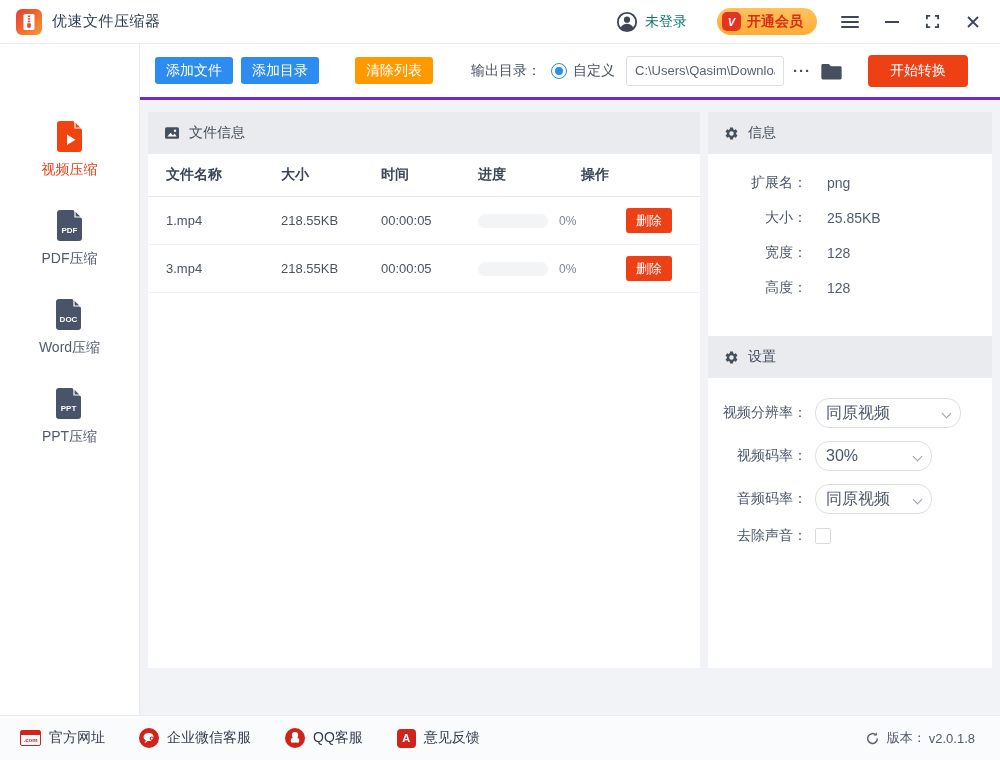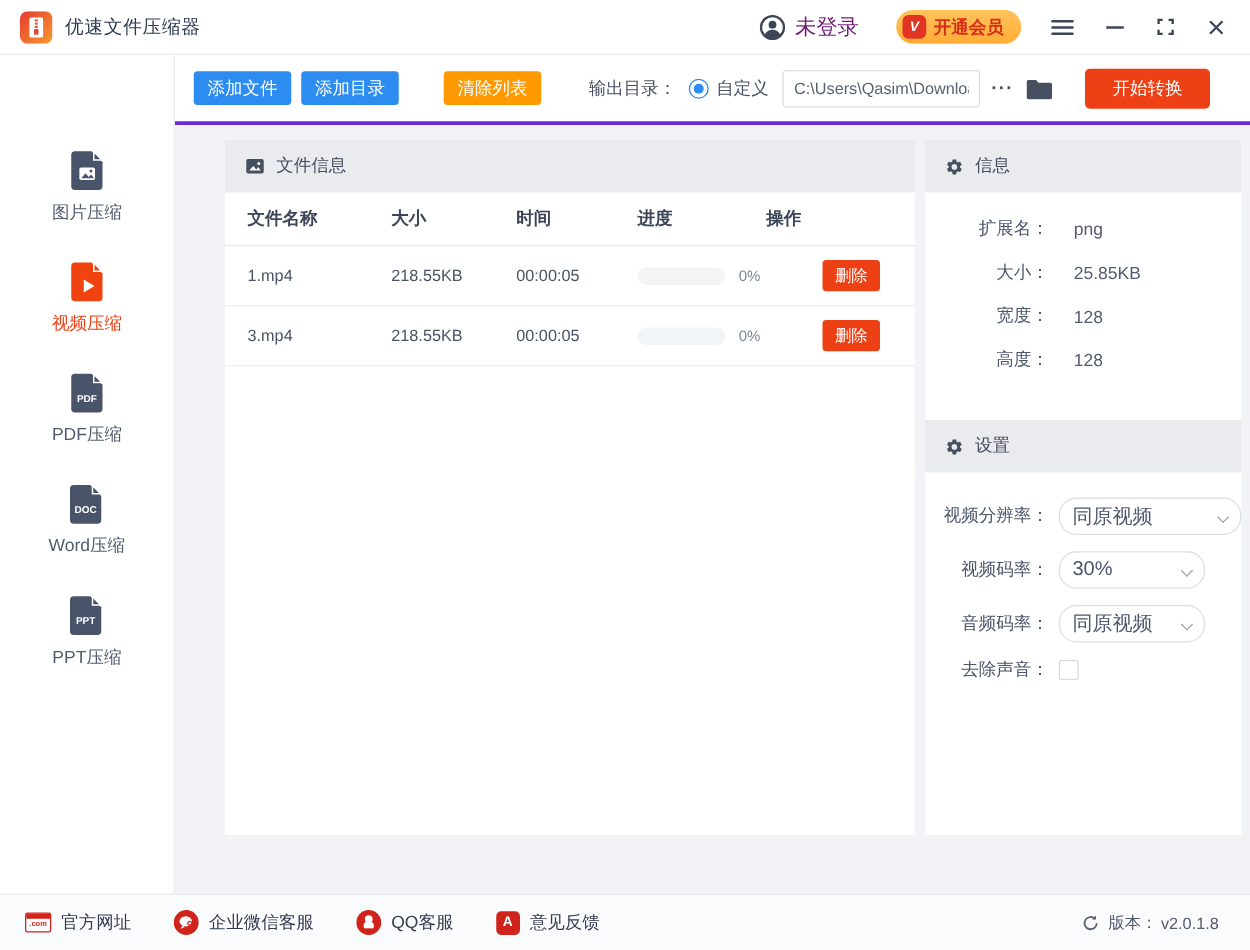--- a/index.html
+++ b/index.html
@@ -6,21 +6,21 @@
   html,body { width:1000px; height:760px; }
   body { font-family:"Liberation Sans","DejaVu Sans",sans-serif; background:#fff; color:#515a6e; overflow:hidden; }
   .app { width:1000px; height:760px; display:flex; flex-direction:column; background:#fff; }
 
   
   .topbar { height:44px; display:flex; align-items:center; padding:0 20px 0 16px; background:#fff; border-bottom:1px solid #e9ebee; flex:0 0 44px; }
   .logo { width:26px; height:26px; margin-right:10px; flex:0 0 auto; }
   .app-title { font-size:15px; color:#2c3a52; letter-spacing:0.5px; }
   .topbar-right { margin-left:auto; display:flex; align-items:center; }
   .user-box { display:flex; align-items:center; gap:7px; cursor:pointer; }
-  .user-name { font-size:17px; color:#701a75; }
+  .user-name { font-size:14px; color:#0f766e; }
   .vip-pill { margin-left:30px; height:27px; padding:0 14px 0 5px; border-radius:14px; background:linear-gradient(180deg,#ffc25d,#ffad35); display:flex; align-items:center; gap:6px; cursor:pointer; }
   .vip-badge { width:19px; height:19px; border-radius:5px; background:#e23422; color:#fff; font-size:11px; font-weight:bold; font-style:italic; display:flex; align-items:center; justify-content:center; }
   .vip-text { font-size:14px; color:#d62e18; font-weight:bold; }
   .win-controls { display:flex; align-items:center; margin-left:24px; gap:26px; }
   .wc { cursor:pointer; display:flex; align-items:center; justify-content:center; }
   .hamburger { display:flex; flex-direction:column; gap:3px; }
   .hamburger span { display:block; width:18px; height:2px; background:#3c4656; border-radius:1px; }
   .min-bar { width:14px; height:2px; background:#3c4656; }
 
   
@@ -44,21 +44,21 @@
   .radio::after { content:""; position:absolute; left:3px; top:3px; width:8px; height:8px; border-radius:50%; background:#2d8cf0; }
   .radio-label { font-size:14px; color:#495264; margin-right:11px; }
   .path-input { width:158px; height:30px; border:1px solid #dcdee2; border-radius:3px; padding:0 8px; font-size:13px; color:#5a6372; font-family:inherit; white-space:nowrap; overflow:hidden; background:#fff; }
   .more-dots { margin:0 10px 0 9px; font-size:15px; font-weight:bold; color:#454f60; letter-spacing:1px; cursor:pointer; }
   .folder-btn { cursor:pointer; display:flex; margin-right:26px; }
   .btn-start { background:#ed4014; height:32px; padding:0 22px; border-radius:4px; font-size:14px; }
 
   
   .content { flex:1 1 auto; padding:12px 8px 0 8px; display:flex; gap:8px; min-height:0; }
   .panel { background:#fff; height:556px; }
-  .file-panel { width:552px; flex:0 0 552px; display:flex; flex-direction:column;margin-left:32px; }
+  .file-panel { width:552px; flex:0 0 552px; display:flex; flex-direction:column; }
   .right-panel { flex:1 1 auto; }
   .panel-header { height:42px; background:#e9ebee; display:flex; align-items:center; gap:9px; padding:0 16px; }
   .panel-header .ph-title { font-size:14px; color:#434d5e; }
 
   .thead { height:43px; display:flex; align-items:center; border-bottom:1px solid #e7e9ed; font-size:14px; font-weight:bold; color:#3d4657; padding-left:18px; }
   .trow { height:48px; display:flex; align-items:center; border-bottom:1px solid #eceef1; font-size:13px; color:#4a5365; padding-left:18px; }
   .col-name { width:115px; } .col-size { width:100px; } .col-time { width:97px; } .col-prog { width:103px; display:flex; align-items:center; } .col-act { flex:1; }
   .pbar { width:70px; height:14px; border-radius:7px; background:#f3f4f6; margin-right:11px; }
   .ppct { font-size:12px; color:#7e8699; }
   .btn-del { background:#ed4014; height:25px; padding:0 10px; border-radius:3px; font-size:13px; margin-left:45px; }
@@ -143,30 +143,20 @@
             <path d="M2 2l10 10M12 2L2 12"></path>
           </svg>
         </div>
       </div>
     </div>
   </div>
 
   <div class="body">
 
     <div class="sidebar">
-      <div class="side-item">
-        <svg width="36" height="36" viewBox="0 0 36 36">
-          <path d="M8 3h13.2L30 11.8V31a3 3 0 0 1-3 3H8a3 3 0 0 1-3-3V6a3 3 0 0 1 3-3z" fill="#49546a"></path>
-          <path d="M23 3.4l6.6 6.6H23z" fill="#49546a" stroke="#fff" stroke-width="1.2"></path>
-          <rect x="11.5" y="16" width="12.5" height="10" rx="1.4" fill="#fff"></rect>
-          <path d="M13 24.5l3.4-4 2.6 3 1.8-2 2.4 3z" fill="#49546a"></path>
-          <circle cx="20.8" cy="18.8" r="1.2" fill="#49546a"></circle>
-        </svg>
-        <span class="lbl">图片压缩</span>
-      </div>
 
       <div class="side-item active">
         <svg width="36" height="36" viewBox="0 0 36 36">
           <path d="M8 3h13.2L30 11.8V31a3 3 0 0 1-3 3H8a3 3 0 0 1-3-3V6a3 3 0 0 1 3-3z" fill="#f0430f"></path>
           <path d="M23 3.4l6.6 6.6H23z" fill="#f0430f" stroke="#fff" stroke-width="1.2"></path>
           <path d="M15 16.5l8.5 5.2-8.5 5.2z" fill="#fff"></path>
         </svg>
         <span class="lbl">视频压缩</span>
       </div>
 

